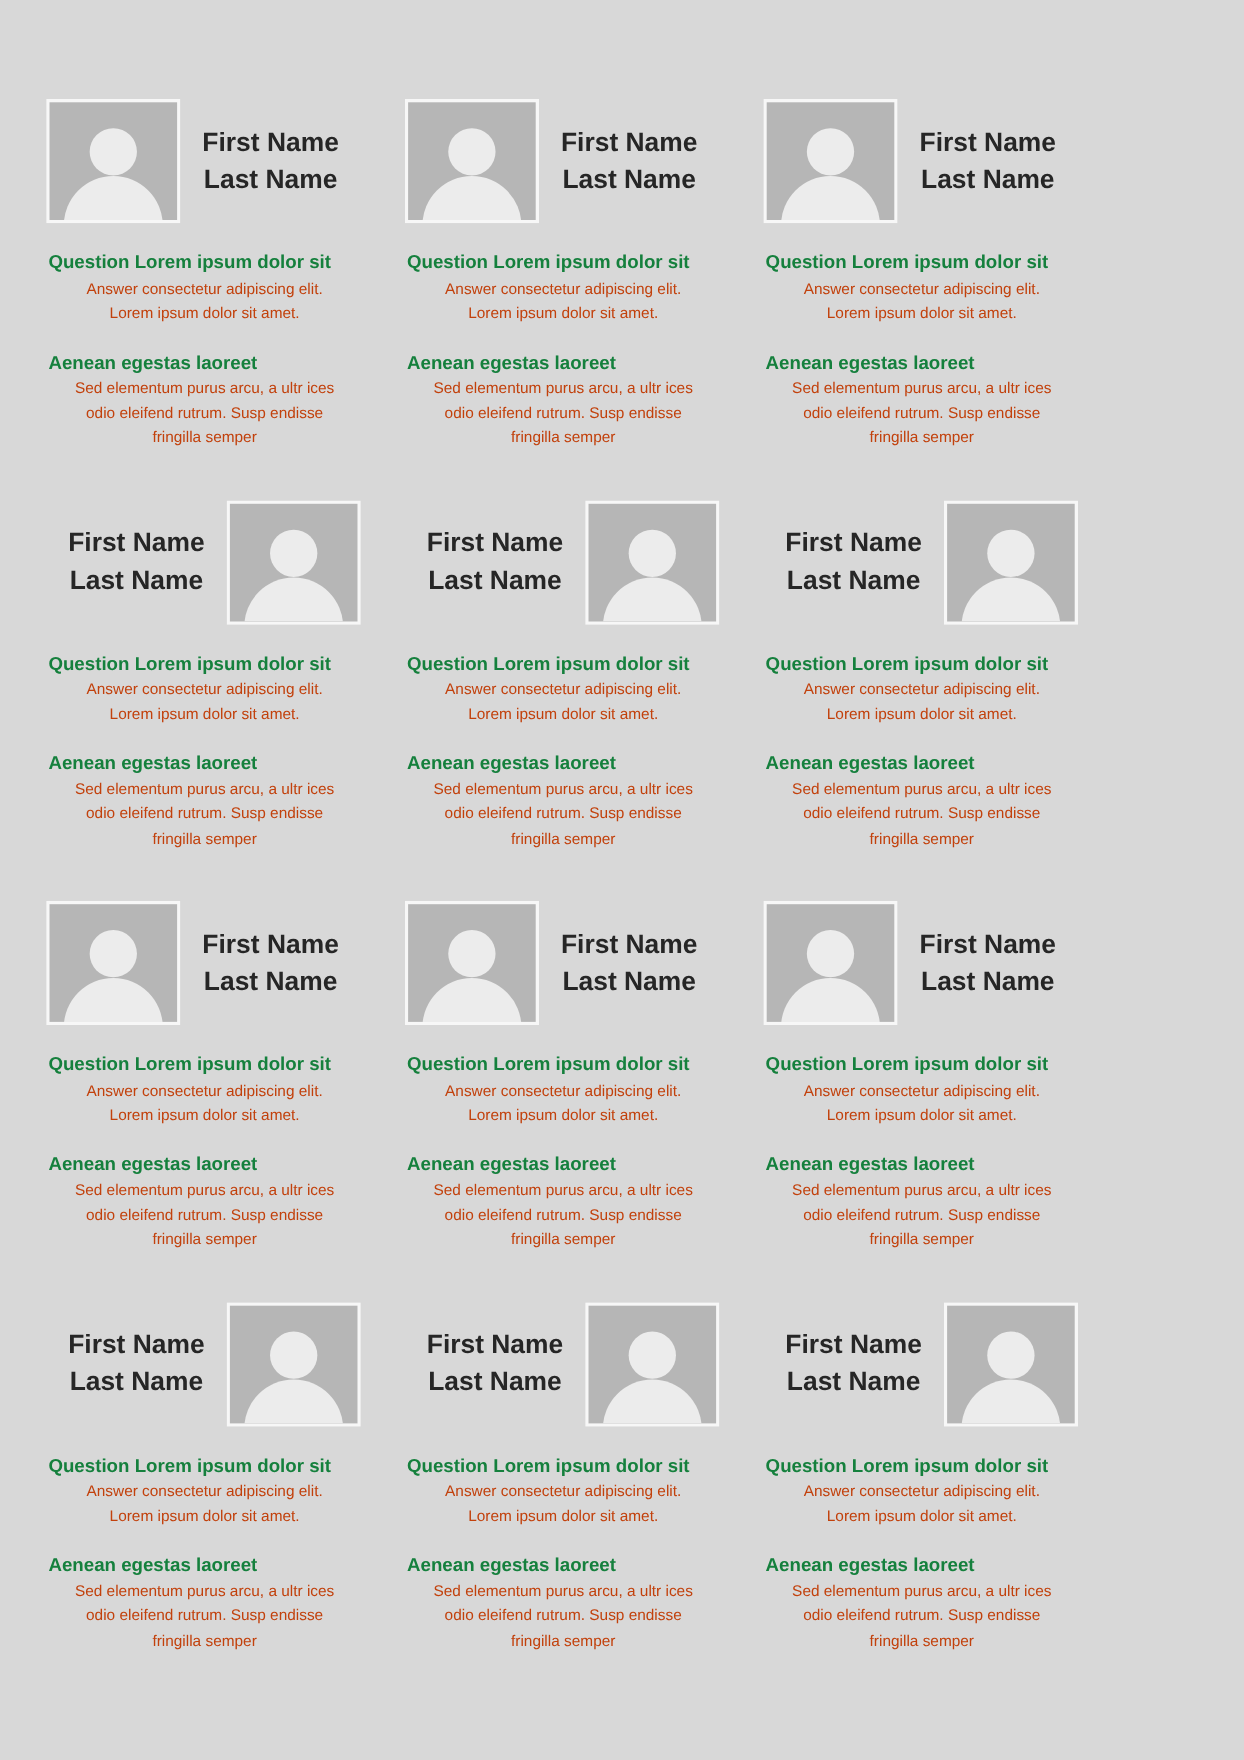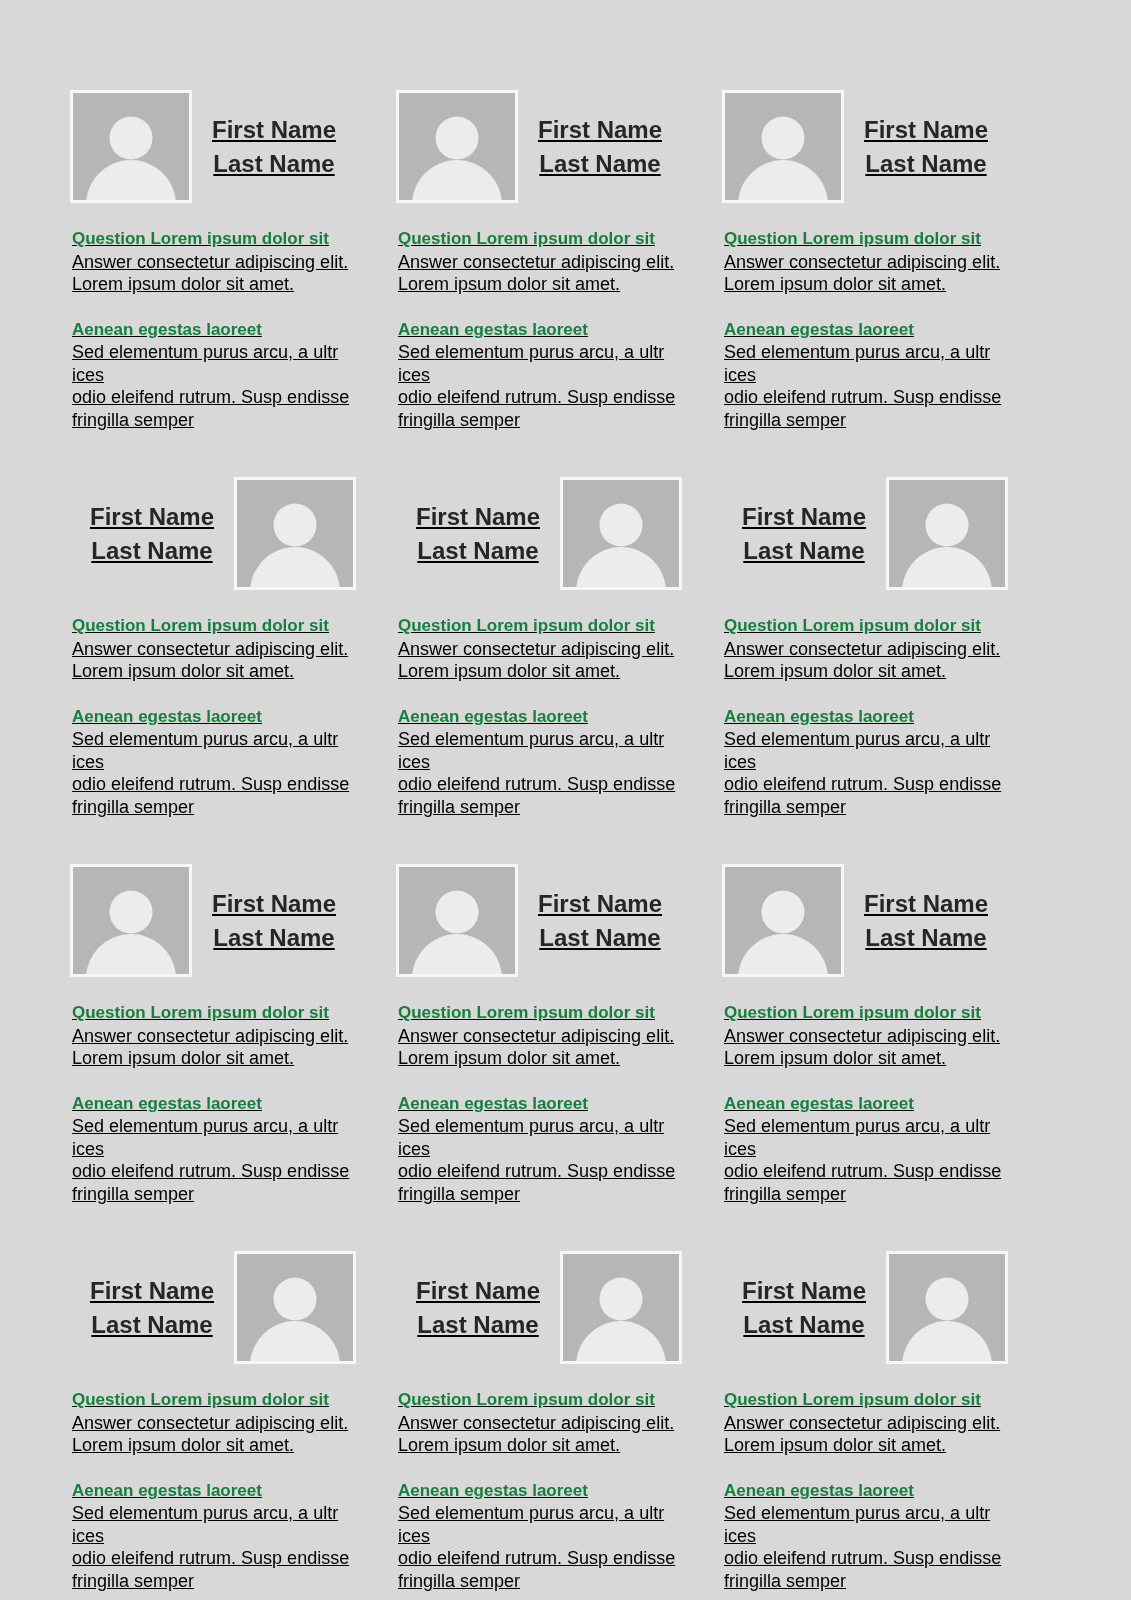--- a/index.html
+++ b/index.html
@@ -2,24 +2,23 @@
 <html><head>
 <meta charset="utf-8">
 <style>
   html,body { margin:0; padding:0; }
   .page {
     position: relative;
     width: 1131px;
     height: 1600px;
     background: #d8d8d8;
     box-sizing: border-box;
-    padding: 90px 0 0 70px;
+    padding: 90px 0 0 42px;
     font-family: "Liberation Sans", sans-serif;
     overflow: hidden;
-    text-decoration: underline;
   }
   .row {
     display: flex;
     gap: 40px;
     margin-bottom: 46px;
   }
   .card {
     width: 286px;
     flex: none;
   }
@@ -49,25 +48,26 @@
     color: #262626;
   }
   .text-block { margin-top: 25px; padding-left: 2px; }
   .qa .q {
     font-size: 17px;
     line-height: 22.5px;
     font-weight: 700;
     color: #15803d;
   }
   .qa .a {
-    font-size: 18px;
+    font-size: 14px;
     line-height: 22.5px;
     font-weight: 400;
-    color: #000000;
+    color: #c2410c;
     white-space: pre-line;
+    text-align: center;
   }
   .qa2 { margin-top: 23px; }
 </style>
 </head>
 <body>
 
 <div class="page" style="background: rgb(216, 216, 216);">
   <div id="grid">
       <div class="row">
   <div class="card photo-left">

